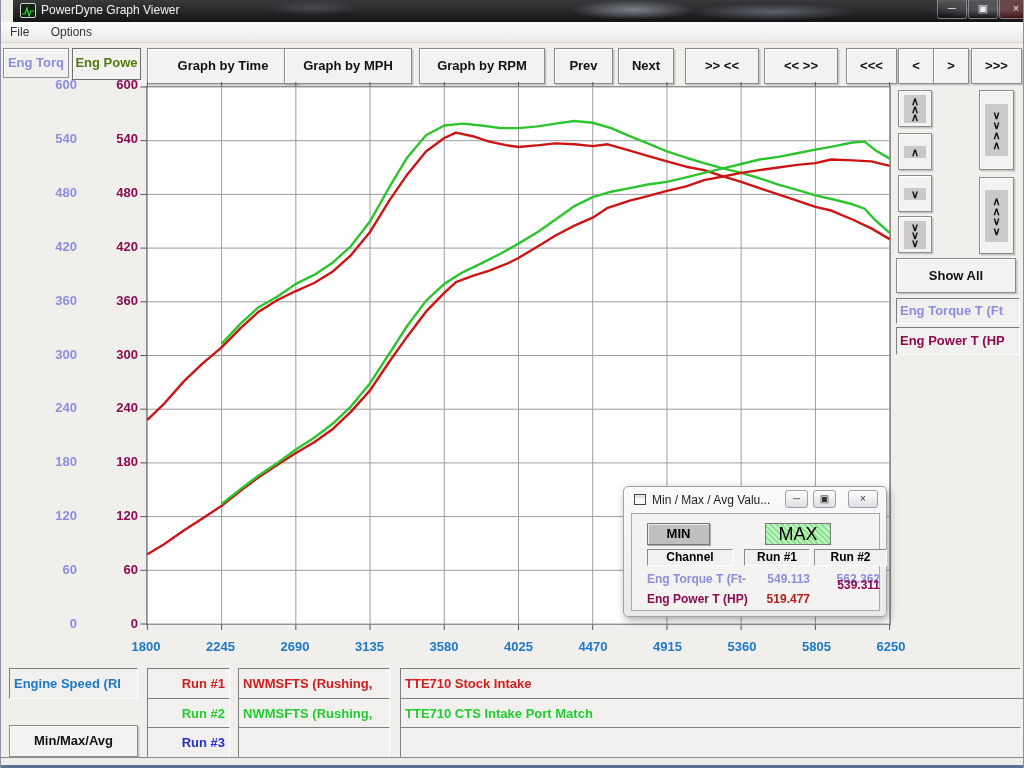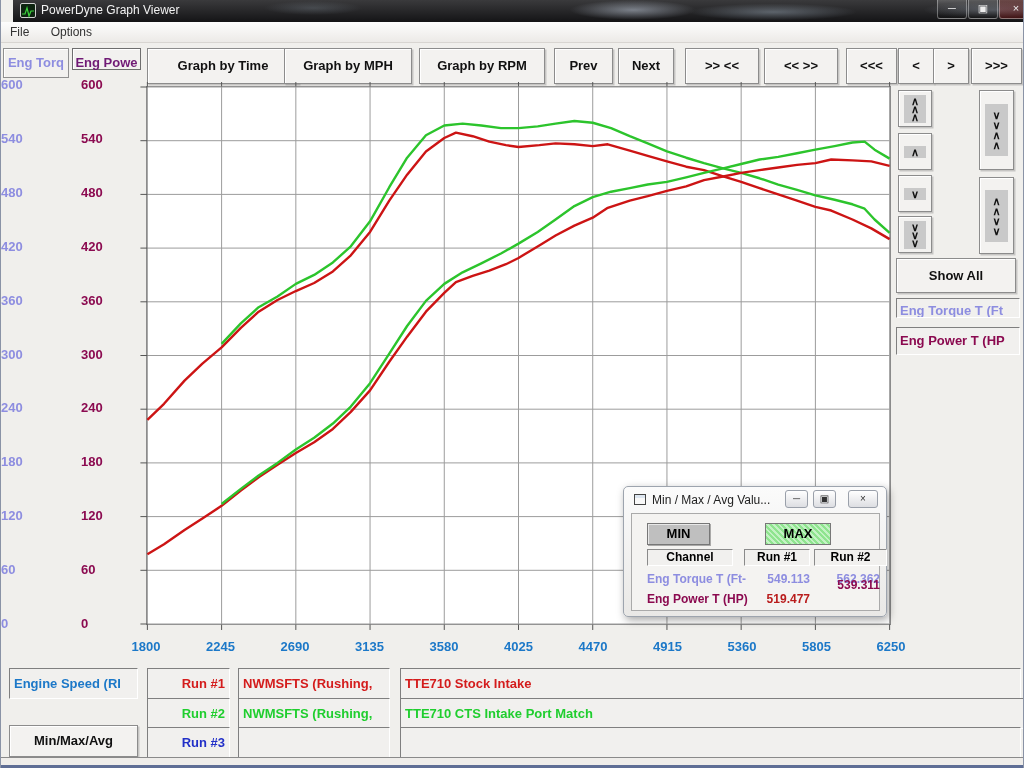--- a/index.html
+++ b/index.html
@@ -36,21 +36,21 @@
     border-color:#7F7F7F #FFFFFF #FFFFFF #7F7F7F;font-weight:bold;font-size:13px;
     overflow:hidden;white-space:nowrap;}
   .tab{position:absolute;background:#F2F1EF;border:1px solid #909090;
     box-shadow:inset 1px 1px 0 #FFF;font-weight:bold;font-size:13px;text-align:center;}
   
   #plot{position:absolute;left:145px;top:86px;width:745px;height:539px;background:#FFFFFF;
     border:1px solid #8A8A8A;}
   #torque-labels{position:absolute;left:0;top:0;width:76px;height:768px;pointer-events:none;}
   #power-labels{position:absolute;left:80px;top:0;width:57px;height:768px;pointer-events:none;}
   #torque-labels span,#power-labels span{position:absolute;left:0;width:100%;
-    text-align:left;font-weight:bold;font-size:13px;}
+    text-align:right;font-weight:bold;font-size:13px;}
   #x-labels{position:absolute;left:145px;top:639px;width:745px;height:18px;pointer-events:none;}
   #x-labels span{position:absolute;top:0;transform:translateX(-50%);
     font-weight:bold;font-size:13px;}
   
   .chevbtn{display:flex;align-items:center;justify-content:center;}
   .chevpad{background:#C9C9C9;padding:2px 7px;white-space:pre-line;line-height:8px;
     font-size:11px;font-weight:bold;color:#111;text-align:center;}
   .chevpad.tall{line-height:10px;padding:6px 7px;}
   
   #minmax-win{position:absolute;left:622px;top:486px;width:264px;height:131px;
@@ -62,21 +62,21 @@
   .mmbtn{position:absolute;top:3px;height:18px;width:23px;background:linear-gradient(#FFFFFF,#DDDEE2);
     border:1px solid #9AA0AA;border-radius:3px;text-align:center;line-height:16px;
     font-size:10px;color:#333;}
   .mmcontent{position:absolute;left:7px;top:26px;width:249px;height:98px;background:#F4F3F1;
     border:1px solid #AAAAAA;}
   .minbtn{position:absolute;left:15px;top:9px;width:63px;height:22px;background:#BFBFBF;
     border:1px solid #777;box-shadow:inset 1px 1px 0 #E8E8E8,1px 1px 0 rgba(0,0,0,.3);
     font-weight:bold;font-size:13px;text-align:center;line-height:20px;}
   .maxbtn{position:absolute;left:133px;top:9px;width:66px;height:22px;
     background:repeating-linear-gradient(45deg,#8FE48F 0 2px,#C4F2C4 2px 4px);
-    border:1px solid #777;font-weight:bold;font-size:13px;text-align:center;line-height:20px;}
+    border:1px solid #777;font-weight:normal;font-size:18px;text-align:center;line-height:20px;}
   .mmhead{position:absolute;top:35px;height:17px;background:#F1F0EE;border:1px solid;
     border-color:#8A8A8A #FFF #FFF #8A8A8A;font-weight:bold;font-size:12px;
     text-align:center;line-height:15px;}
   .mmcell{position:absolute;font-weight:bold;font-size:12px;white-space:nowrap;}
   
   .runtext{line-height:29px;padding:0 4px;}
   .bottomframe{position:absolute;left:0;top:757px;width:1024px;height:11px;
     background:#EFEDEA;border-top:1px solid #8A8A8A;}
   .bottomedge{position:absolute;left:0;top:765px;width:1024px;height:3px;background:#5F6E95;}
 </style>
@@ -98,21 +98,21 @@
       <span class="capbtn close">×</span>
     </span>
   </div>
 
   <div class="menubar">
     <span class="menuitem">File</span>
     <span class="menuitem">Options</span>
   </div>
 
   <div class="tab" style="left:2px;top:48px;width:66px;height:30px;line-height:28px;color:#8D8DE0;">Eng Torq</div>
-  <div class="tab" style="left:71px;top:48px;width:69px;height:22px;line-height:28px;color:#701a75;border-color:#6E6E6E;">Eng Powe</div>
+  <div class="tab" style="left:71px;top:48px;width:69px;height:32px;line-height:28px;color:#4d7c0f;border-color:#6E6E6E;">Eng Powe</div>
 
   <div class="btn" style="left:146px;top:48px;width:152px;height:36px;line-height:34px;">Graph by Time</div>
   <div class="btn" style="left:283px;top:48px;width:128px;height:36px;line-height:34px;">Graph by MPH</div>
   <div class="btn" style="left:418px;top:48px;width:126px;height:36px;line-height:34px;">Graph by RPM</div>
   <div class="btn" style="left:553px;top:48px;width:59px;height:36px;line-height:34px;">Prev</div>
   <div class="btn" style="left:617px;top:48px;width:56px;height:36px;line-height:34px;">Next</div>
   <div class="btn" style="left:684px;top:48px;width:74px;height:36px;line-height:34px;">&gt;&gt; &lt;&lt;</div>
   <div class="btn" style="left:763px;top:48px;width:74px;height:36px;line-height:34px;">&lt;&lt; &gt;&gt;</div>
   <div class="btn" style="left:845px;top:48px;width:51px;height:36px;line-height:34px;">&lt;&lt;&lt;</div>
   <div class="btn" style="left:897px;top:48px;width:36px;height:36px;line-height:34px;">&lt;</div>
@@ -244,21 +244,21 @@
 ∧
 ∧</span>
   </div>
   <div class="btn chevbtn" style="left:978px;top:177px;width:35px;height:77px;">
     <span class="chevpad tall">∧
 ∧
 ∨
 ∨</span>
   </div>
   <div class="btn" style="left:895px;top:258px;width:120px;height:35px;line-height:33px;">Show All</div>
-  <div class="sunken" style="left:895px;top:298px;width:124px;height:20px;line-height:24px;color:#8D8DE0;padding-left:3px;">Eng Torque T (Ft</div>
+  <div class="sunken" style="left:895px;top:298px;width:124px;height:26px;line-height:24px;color:#8D8DE0;padding-left:3px;">Eng Torque T (Ft</div>
   <div class="sunken" style="left:895px;top:327px;width:124px;height:28px;line-height:26px;color:#8B0A50;padding-left:3px;">Eng Power T (HP</div>
 
   <div id="minmax-win">
     <span class="mmicon"></span>
     <span class="mmtitle">Min / Max / Avg Valu...</span>
     <span class="mmbtn" style="left:161px;">─</span>
     <span class="mmbtn" style="left:189px;">▣</span>
     <span class="mmbtn" style="left:224px;width:30px;">×</span>
     <div class="mmcontent">
       <div class="minbtn">MIN</div>

